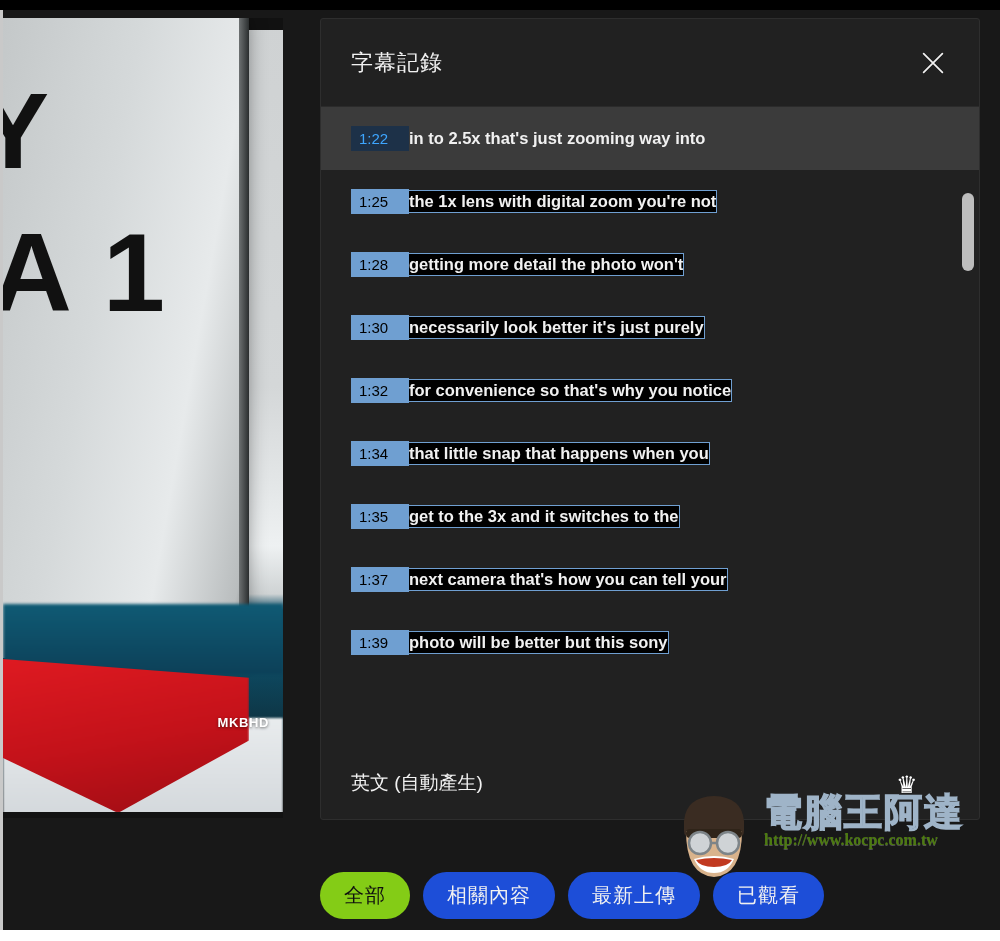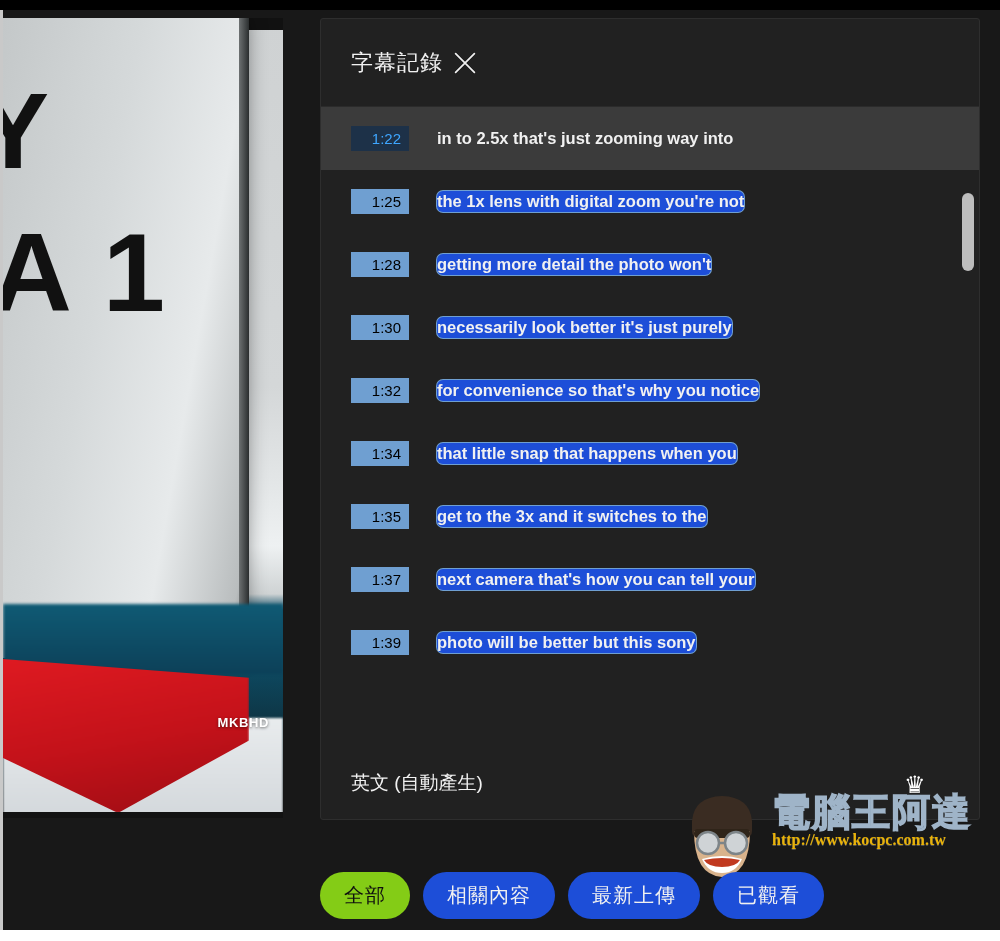--- a/index.html
+++ b/index.html
@@ -165,21 +165,21 @@
     border: 1px solid #2e2e2e;
     border-radius: 3px;
     box-sizing: border-box;
     overflow: hidden;
   }
   .panel-header {
     position: relative;
     height: 88px;
     display: flex;
     align-items: center;
-    justify-content: flex-start;
+    justify-content: space-between;
     padding: 0 24px 0 30px;
     box-sizing: border-box;
     border-bottom: 1px solid #2b2b2b;
   }
   .panel-title {
     font-size: 22px;
     color: #f1f1f1;
     font-family: "Liberation Sans", "DejaVu Sans", sans-serif;
     letter-spacing: 1px;
   }
@@ -205,45 +205,43 @@
     height: 63px;
     padding-left: 30px;
     box-sizing: border-box;
   }
   .row.active {
     background: #3b3b3b;
   }
   .ts {
     display: inline-block;
     min-width: 58px;
-    text-align: right;
+    text-align: left;
     font-size: 15px;
     font-weight: 500;
     color: #3ea6ff;
     background: #1d3148;
     padding: 4px 8px;
     box-sizing: border-box;
     font-family: "Liberation Sans", sans-serif;
   }
   .row.selected .ts {
     background: #6f9fd1;
     color: #000000;
   }
   .caption {
-    margin-left: 28px;
     font-size: 16.5px;
     font-weight: 700;
     color: #f1f1f1;
     line-height: 1.25;
     font-family: "Liberation Sans", sans-serif;
   }
   .row.selected .caption {
-    background: #1d4ed8;
+    background: #000000;
     box-shadow: 0 0 0 1px #6f9fd1;
-    border-radius: 6px;
   }
 
   .panel-footer {
     position: absolute;
     left: 0; bottom: 0;
     width: 100%;
     height: 72px;
     display: flex;
     align-items: center;
     padding-left: 30px;
@@ -301,21 +299,21 @@
     box-sizing: border-box;
   }
   .chip.active {
     background: #84cc16;
     color: #0f0f0f;
   }
 
   
   #site-watermark {
     position: absolute;
-    right: 10px;
+    right: 18px;
     bottom: 60px;
     width: 330px;
     height: 96px;
     z-index: 4;
     pointer-events: none;
     text-decoration: underline;
   }
   .wm-face {
     position: absolute;
     left: 20px;
@@ -341,21 +339,21 @@
     top: -14px;
     font-size: 24px;
     color: #ffffff;
   }
   .wm-url {
     position: absolute;
     left: 112px;
     top: 46px;
     font-size: 16px;
     font-weight: 700;
-    color: #eab308;
+    color: #4d7c0f;
     text-shadow: 0 1px 0 rgba(255,255,255,.25);
     font-family: "Liberation Serif", serif;
     white-space: nowrap;
   }
 </style>
 </head>
 <body>
 
 <div id="app-root">
 

